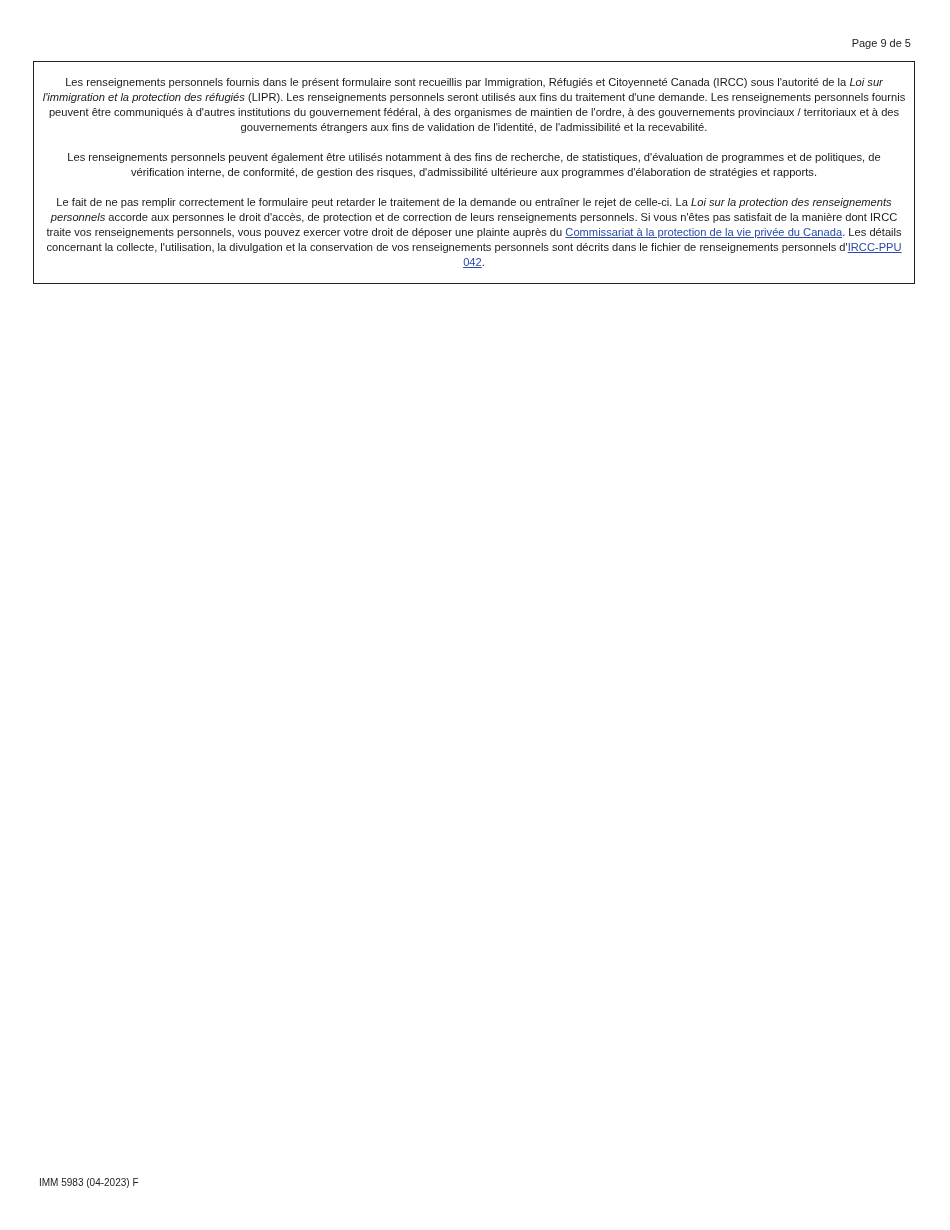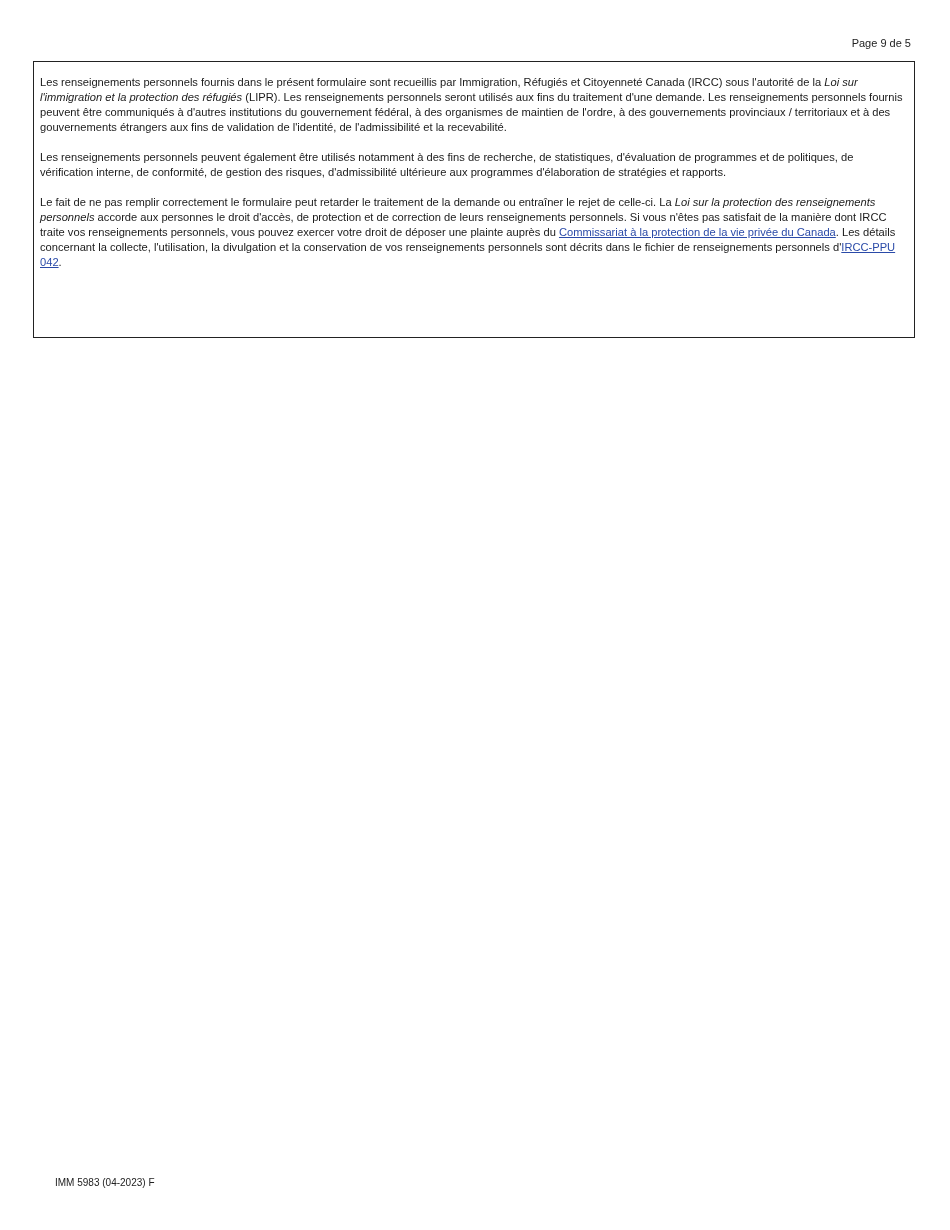--- a/index.html
+++ b/index.html
@@ -20,41 +20,41 @@
       top: 37px;
       right: 39px;
       font-size: 11px;
       color: #222;
     }
     .privacy-box {
       position: absolute;
       top: 61px;
       left: 33px;
       width: 882px;
-      height: 277px;
+      height: 223px;
       border: 1px solid #222;
       box-sizing: border-box;
       padding: 13px 6px 0 6px;
+      text-align: center;
     }
     .privacy-box p {
       margin: 0 0 15px 0;
       font-size: 11.15px;
       line-height: 15px;
     }
     .privacy-box p:last-child { margin-bottom: 0; }
     .privacy-box a {
       color: #2a4aa8;
     }
     .form-id {
       position: absolute;
       top: 1177px;
       left: 39px;
       font-size: 10px;
       color: #222;
-      margin-left: 16px;
     }
   </style>
 </head>
 <body>
 
 <div class="page-number">Page 9 de 5</div>
 
 <div class="privacy-box">
   <p><span>Les renseignements personnels fournis dans le présent formulaire sont recueillis par Immigration, Réfugiés et Citoyenneté Canada (IRCC) sous l'autorité de la </span><i>Loi sur l'immigration et la protection des réfugiés</i><span> (LIPR). Les renseignements personnels seront utilisés aux fins du traitement d'une demande. Les renseignements personnels fournis peuvent être communiqués à d'autres institutions du gouvernement fédéral, à des organismes de maintien de l'ordre, à des gouvernements provinciaux / territoriaux et à des gouvernements étrangers aux fins de validation de l'identité, de l'admissibilité et la recevabilité.</span></p>
 

